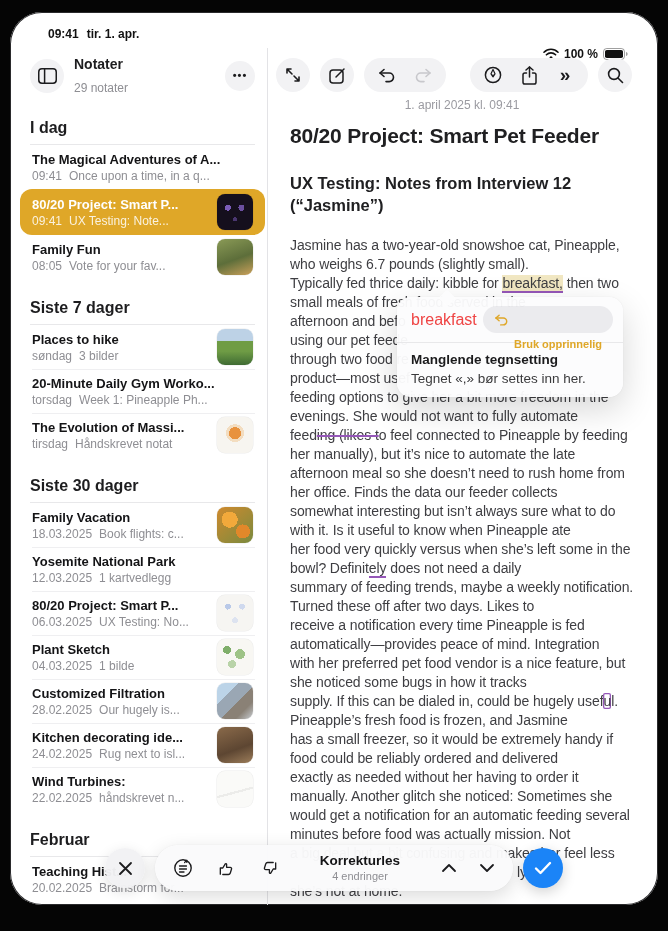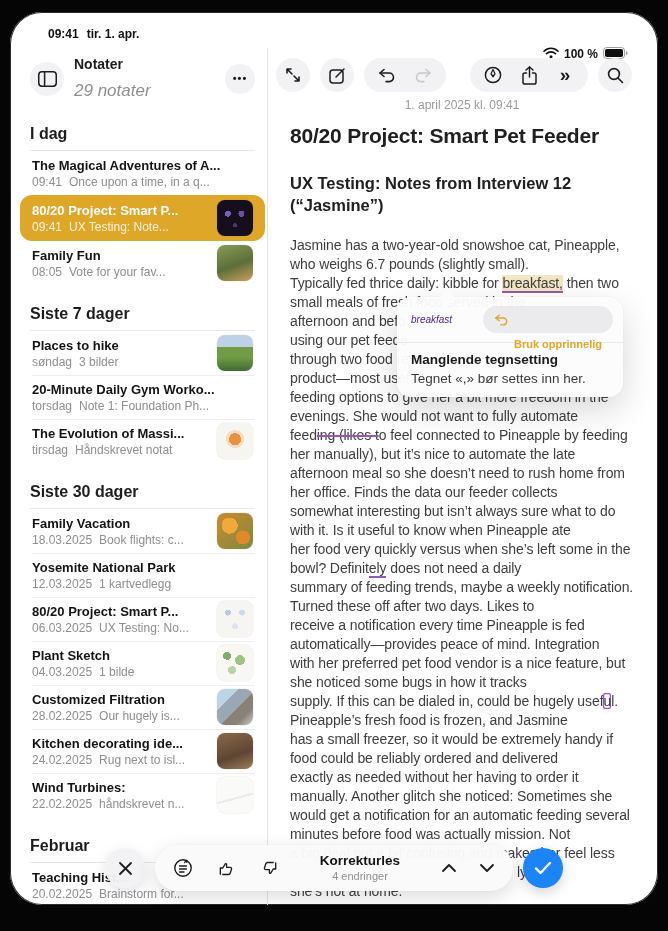--- a/index.html
+++ b/index.html
@@ -14,32 +14,32 @@
     --hairline:#E8E8EA;
   }
   *{margin:0;padding:0;box-sizing:border-box;}
   body{width:668px;height:931px;background:#000;font-family:"Liberation Sans","DejaVu Sans",sans-serif;-webkit-font-smoothing:antialiased;position:relative;overflow:hidden;}
   .device{position:absolute;inset:0;background:#050505;}
   .screen{position:absolute;left:10px;right:10px;top:12px;bottom:26px;background:#fff;border-radius:32px;overflow:hidden;box-shadow:inset 0 0 0 1px #2a2a2c;}
 
   
   .statusbar{height:36px;display:flex;align-items:center;justify-content:space-between;padding:8px 30px 0 38px;font-size:12px;font-weight:700;color:#111;}
   .sb-left{display:flex;gap:8px;}
-  .sb-right{display:flex;align-items:flex-start;gap:5px;margin-top:40px;}
+  .sb-right{display:flex;align-items:center;gap:5px;margin-top:40px;}
 
   .app{display:flex;height:calc(100% - 36px);}
 
   
   .sidebar{width:258px;border-right:1px solid #E3E3E6;padding:6px 12px 0 20px;overflow:hidden;flex-shrink:0;}
   .side-header{display:flex;align-items:center;gap:10px;padding:2px 0 4px;}
   .icon-btn{width:34px;height:34px;border-radius:50%;background:var(--btn-bg);display:flex;align-items:center;justify-content:center;border:none;flex-shrink:0;cursor:pointer;}
   .icon-btn.small{width:30px;height:30px;}
   .side-title-wrap{flex:1;min-width:0;}
   .side-title{font-size:14px;font-weight:700;color:var(--ink);}
-  .side-sub{font-size:17px;color:var(--gray);margin-top:9px;font-style:italic;}
+  .side-sub{font-size:12px;color:var(--gray);margin-top:9px;}
   .ellipsis-glyph{font-size:11px;letter-spacing:1px;color:#1c1c1e;font-weight:700;line-height:1;}
 
   .sec-header{font-size:16px;font-weight:700;color:var(--ink);margin-top:20px;}
   .sec-div{border-bottom:1px solid var(--hairline);margin-top:7px;}
   ul.rows{list-style:none;}
   li.row{display:flex;align-items:center;height:44px;padding:0 2px;position:relative;}
   li.row + li.row::before{content:"";position:absolute;top:0;left:2px;right:0;border-top:1px solid #EFEFF1;}
   li.row.sel{background:var(--accent-yellow);border-radius:12px;margin:0 -10px;padding:0 12px;height:46px;}
   li.row.sel::before, li.row.sel + li.row::before{display:none;}
   .row-txt{flex:1;min-width:0;}
@@ -79,21 +79,21 @@
   .mk-hl{background:var(--highlight-bg);border-bottom:2px solid var(--mark-purple);}
   .mk-st{text-decoration:line-through;text-decoration-color:var(--mark-purple);text-decoration-thickness:1.5px;}
   .mk-ul{border-bottom:2px solid var(--mark-purple);}
   .mk-ins{box-shadow:inset 0 0 0 1.3px var(--mark-purple);border-radius:2px;}
   .mk-pad{margin-left:227px;}
 
   
   .popup{position:absolute;left:129px;top:249px;width:226px;background:rgba(252,252,253,0.96);border-radius:14px;box-shadow:0 12px 34px rgba(0,0,0,.16),0 0 1px rgba(0,0,0,.15);z-index:5;}
   .popup-notch{position:absolute;top:-5px;left:44px;width:12px;height:12px;background:rgba(252,252,253,0.98);transform:rotate(45deg);border-radius:2px;}
   .popup-row1{display:flex;align-items:center;justify-content:space-between;padding:9px 10px 9px 14px;}
-  .popup-word{font-size:10px;color:#4c1d95;font-style:italic;}
+  .popup-word{font-size:16px;color:#ef4444;}
   .revert-pill{display:flex;align-items:center;gap:5px;background:rgba(118,118,128,.12);border:none;border-radius:14px;height:27px;padding:0 11px;cursor:pointer;}
   .revert-label{font-size:11px;font-weight:600;color:var(--accent-yellow);margin-top:48px;}
   .popup-div{border-top:1px solid var(--hairline);}
   .popup-row2{padding:9px 14px 11px;}
   .popup-cat{font-size:13.5px;font-weight:700;color:#1b1b1d;}
   .popup-desc{font-size:13.5px;color:#3a3a3c;margin-top:4px;}
 
   
   .bottombar{position:absolute;left:95px;bottom:14px;display:flex;align-items:center;gap:10px;z-index:10;}
   .round-btn{width:40px;height:40px;border-radius:50%;border:none;display:flex;align-items:center;justify-content:center;cursor:pointer;}
@@ -202,21 +202,21 @@
                     <span>3 bilder</span>
                   </div>
                 </div>
                 <div class="thumb t-mountain"></div>
               </li>
               <li class="row">
                 <div class="row-txt">
                   <div class="row-title">20-Minute Daily Gym Worko...</div>
                   <div class="row-meta">
                     <span>torsdag</span>
-                    <span>Note 1: Foundation Ph...</span>
+                    <span>Week 1: Pineapple Ph...</span>
                   </div>
                 </div>
               </li>
               <li class="row">
                 <div class="row-txt">
                   <div class="row-title">The Evolution of Massi...</div>
                   <div class="row-meta">
                     <span>tirsdag</span>
                     <span>Håndskrevet notat</span>
                   </div>

